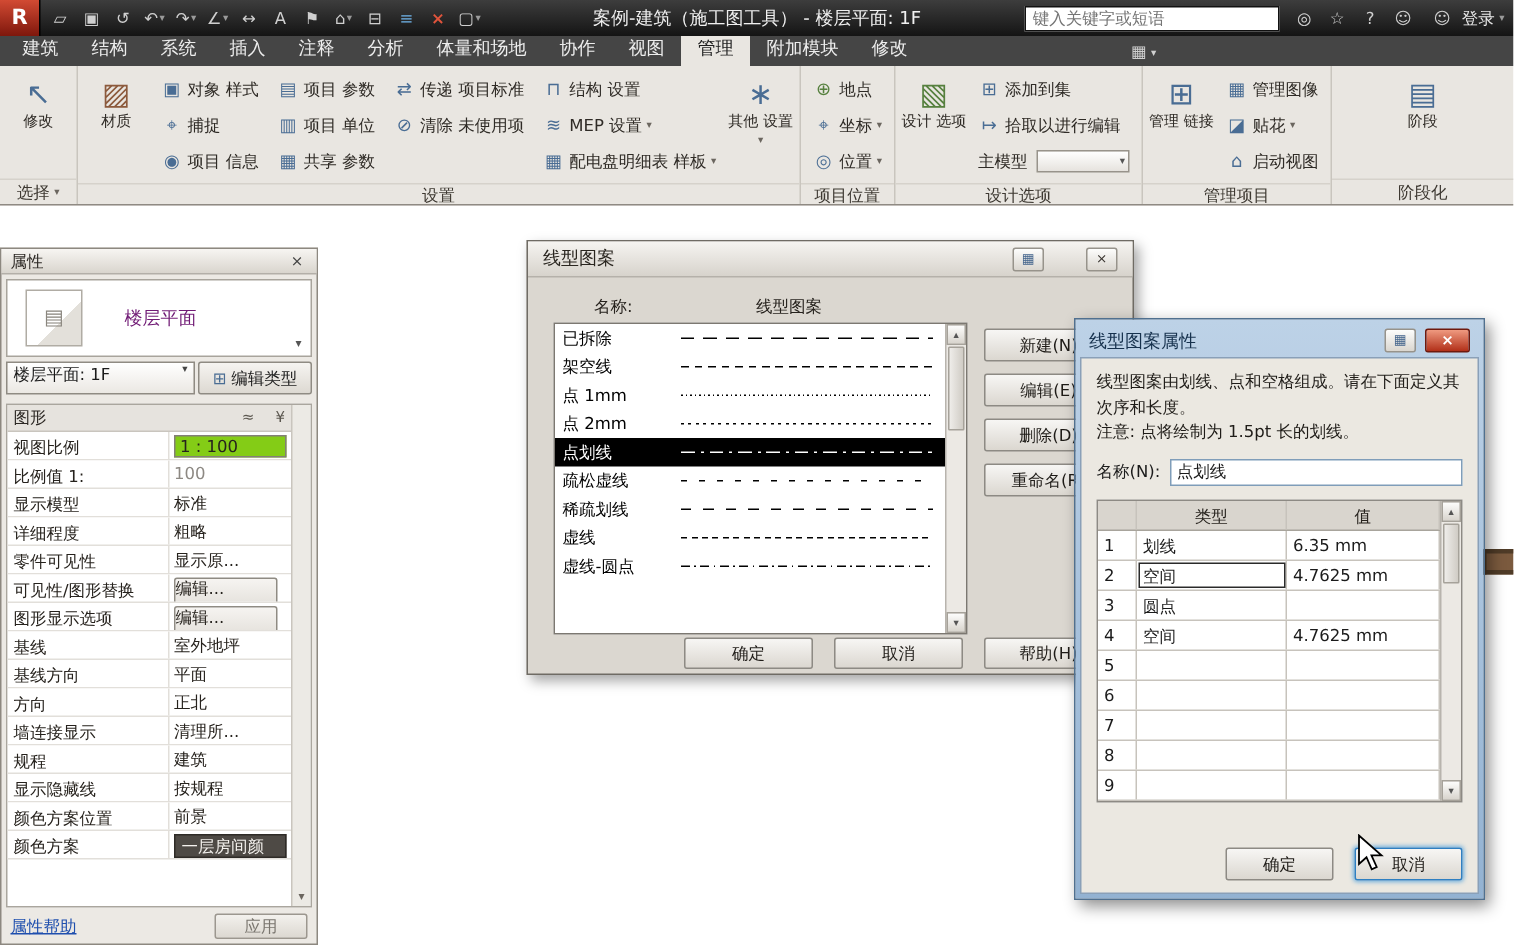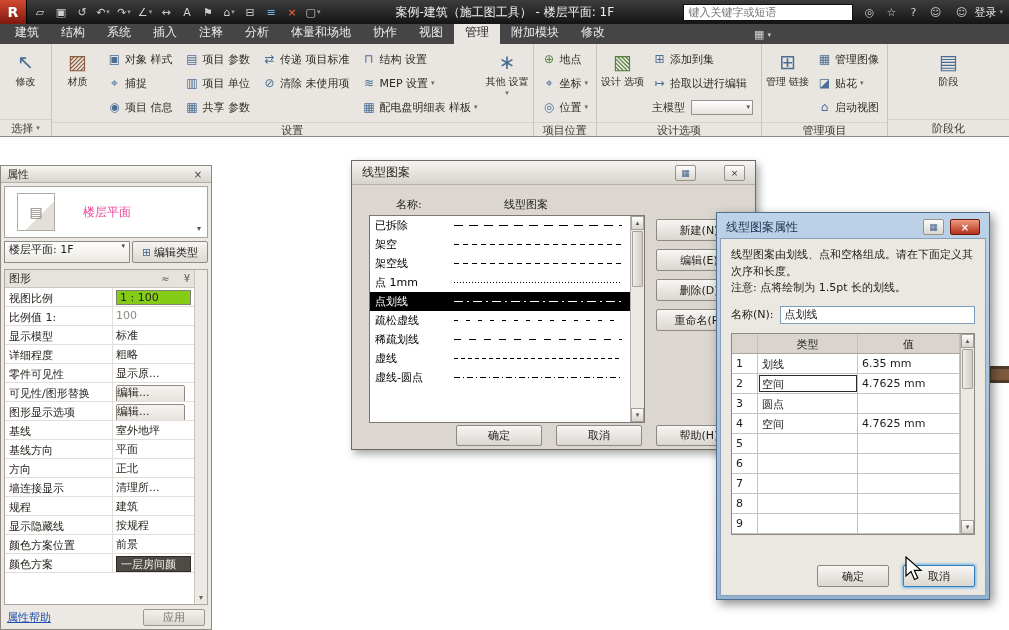--- a/index.html
+++ b/index.html
@@ -51,21 +51,21 @@
 .canvas{position:absolute;top:137px;left:0;width:1009px;height:493px;background:#fff}
 .wall-seg{position:absolute;left:988px;top:366px;width:21px;height:17px;background:#7b5a3e;border:3px solid #4f3b27;border-right:0}
 
 
 .props{position:absolute;left:0;top:165px;width:212px;height:465px;background:#ece9e4;border:1px solid #8d8880;display:flex;flex-direction:column;z-index:10}
 .props-header{height:17px;background:linear-gradient(#f7f5f2,#d9d5ce);display:flex;align-items:center;padding:0 6px;border-bottom:1px solid #b3afa8}
 .props-header .ttl{flex:1;font-size:11px;color:#2c2archive824;color:#2c2824}
 .props-close{width:14px;height:13px;display:flex;align-items:center;justify-content:center;font-size:10px;color:#444}
 .type-preview{margin:3px;height:52px;background:#fff;border:1px solid #a8a49c;display:flex;align-items:center;position:relative}
 .thumb{width:38px;height:38px;margin-left:12px;border:1px solid #b0aca4;background:linear-gradient(135deg,#fff 60%,#e3e0da 60%);display:flex;align-items:center;justify-content:center;color:#8a867e;font-size:14px}
-.type-name{margin-left:28px;font-size:12px;color:#ec4899}
+.type-name{margin-left:28px;font-size:12px;color:#701a75}
 .tp-caret{position:absolute;right:6px;bottom:4px;font-size:8px;color:#555}
 .selector-row{display:flex;margin:0 3px 4px;gap:2px;height:22px}
 .vcombo{flex:1;border:1px solid #8f8b83;background:linear-gradient(#fff,#ebe8e3);display:flex;align-items:flex-start;padding:0 4px;gap:4px}
 .vcombo .txt{flex:1;white-space:nowrap;overflow:hidden}
 .vcombo .caret{font-size:7px;color:#444}
 .edit-type-btn{width:76px;border:1px solid #8f8b83;background:linear-gradient(#f6f4f1,#ddd9d2);display:flex;align-items:center;justify-content:center;gap:3px;border-radius:2px}
 .et-ic{font-size:11px;color:#4a6d94}
 .grid-wrap{flex:1;margin:2px 3px 0;display:flex;background:#fff;border:1px solid #aaa69e;overflow:hidden}
 .grid-main{flex:1;display:flex;flex-direction:column}
 .sec-row{height:18px;background:#e6e3de;border-bottom:1px solid #c9c5be;display:flex;align-items:center;padding:0 4px;font-size:11px;color:#2c2824}
@@ -508,30 +508,30 @@
   <div class="dlg1-body">
     <span class="hdr-name">名称:</span>
     <span class="hdr-pat">线型图案</span>
     <div class="lp-list">
       <div class="lp-items">
           <div class="lp-row">
             <span class="lp-name">已拆除</span>
             <span class="lp-line pat-dash-long"></span>
           </div>
           <div class="lp-row">
-            <span class="lp-name">架空</span>
-            <span class="lp-line pat-dash-med"></span>
-          </div>
-          <div class="lp-row">
             <span class="lp-name">架空线</span>
             <span class="lp-line pat-dash-med"></span>
           </div>
           <div class="lp-row">
             <span class="lp-name">点 1mm</span>
             <span class="lp-line pat-dot-fine"></span>
+          </div>
+          <div class="lp-row">
+            <span class="lp-name">点 2mm</span>
+            <span class="lp-line pat-dot"></span>
           </div>
           <div class="lp-row selected">
             <span class="lp-name">点划线</span>
             <span class="lp-line pat-dash-dot"></span>
           </div>
           <div class="lp-row">
             <span class="lp-name">疏松虚线</span>
             <span class="lp-line pat-dash-loose"></span>
           </div>
           <div class="lp-row">

